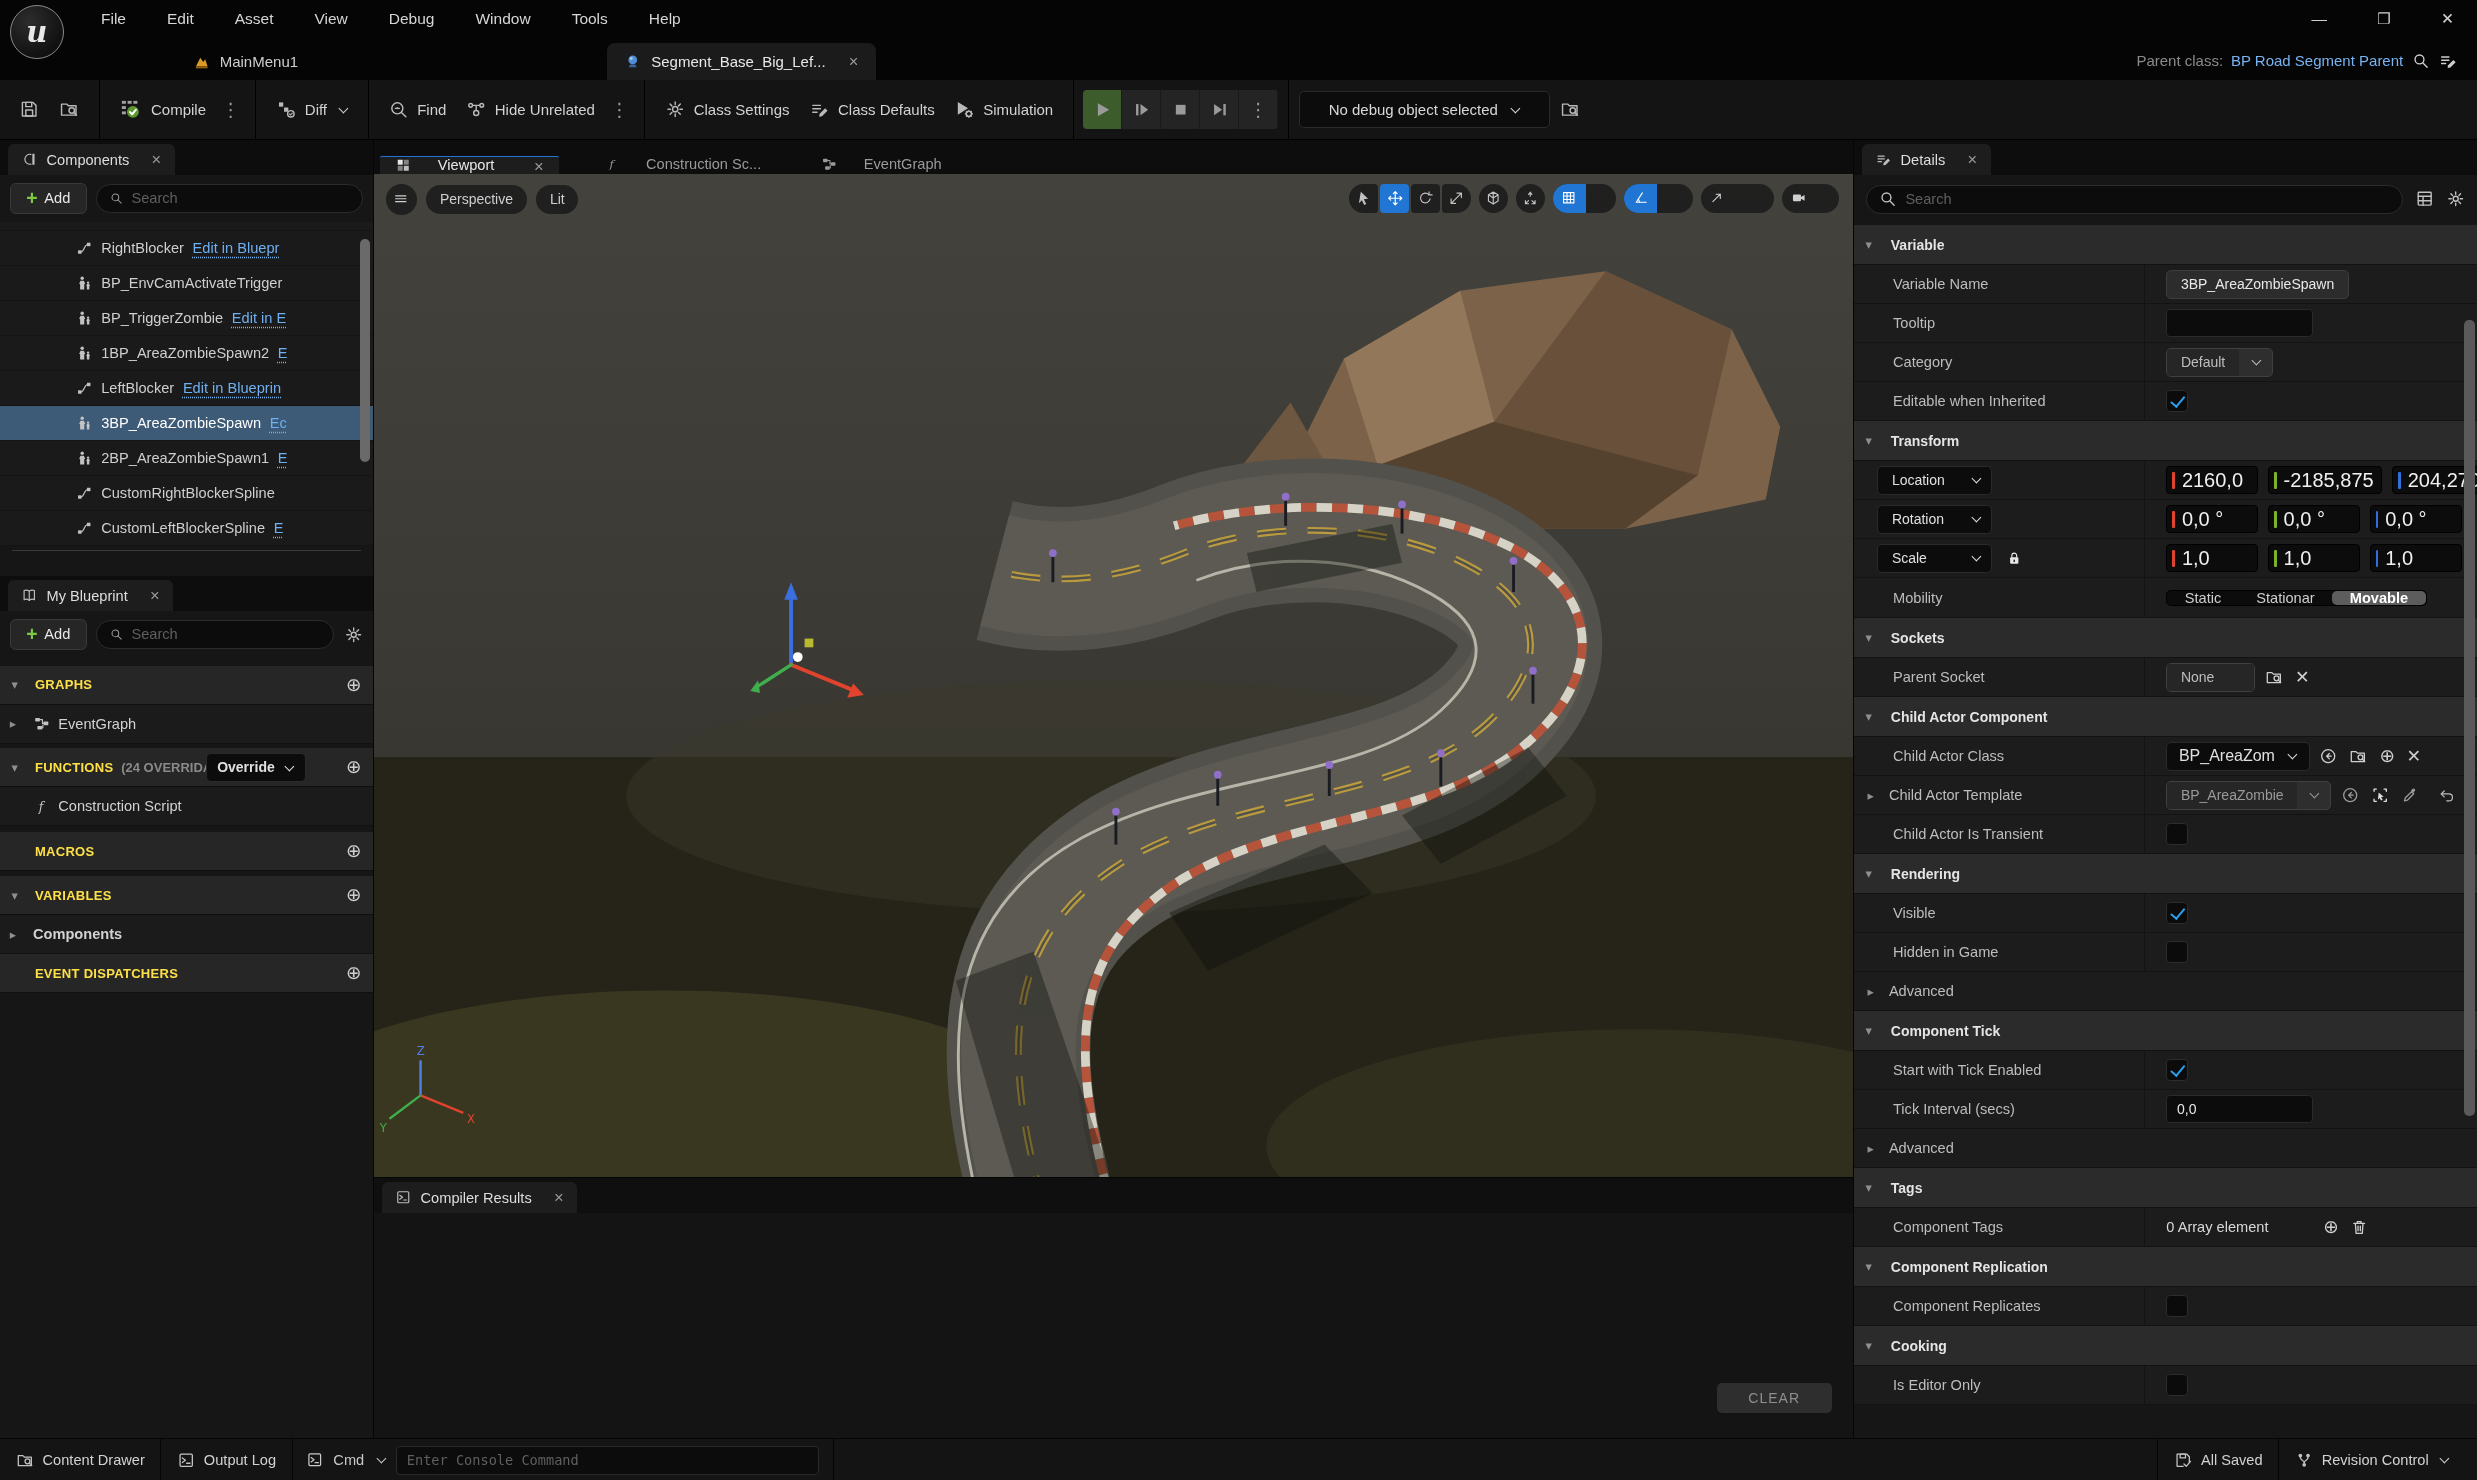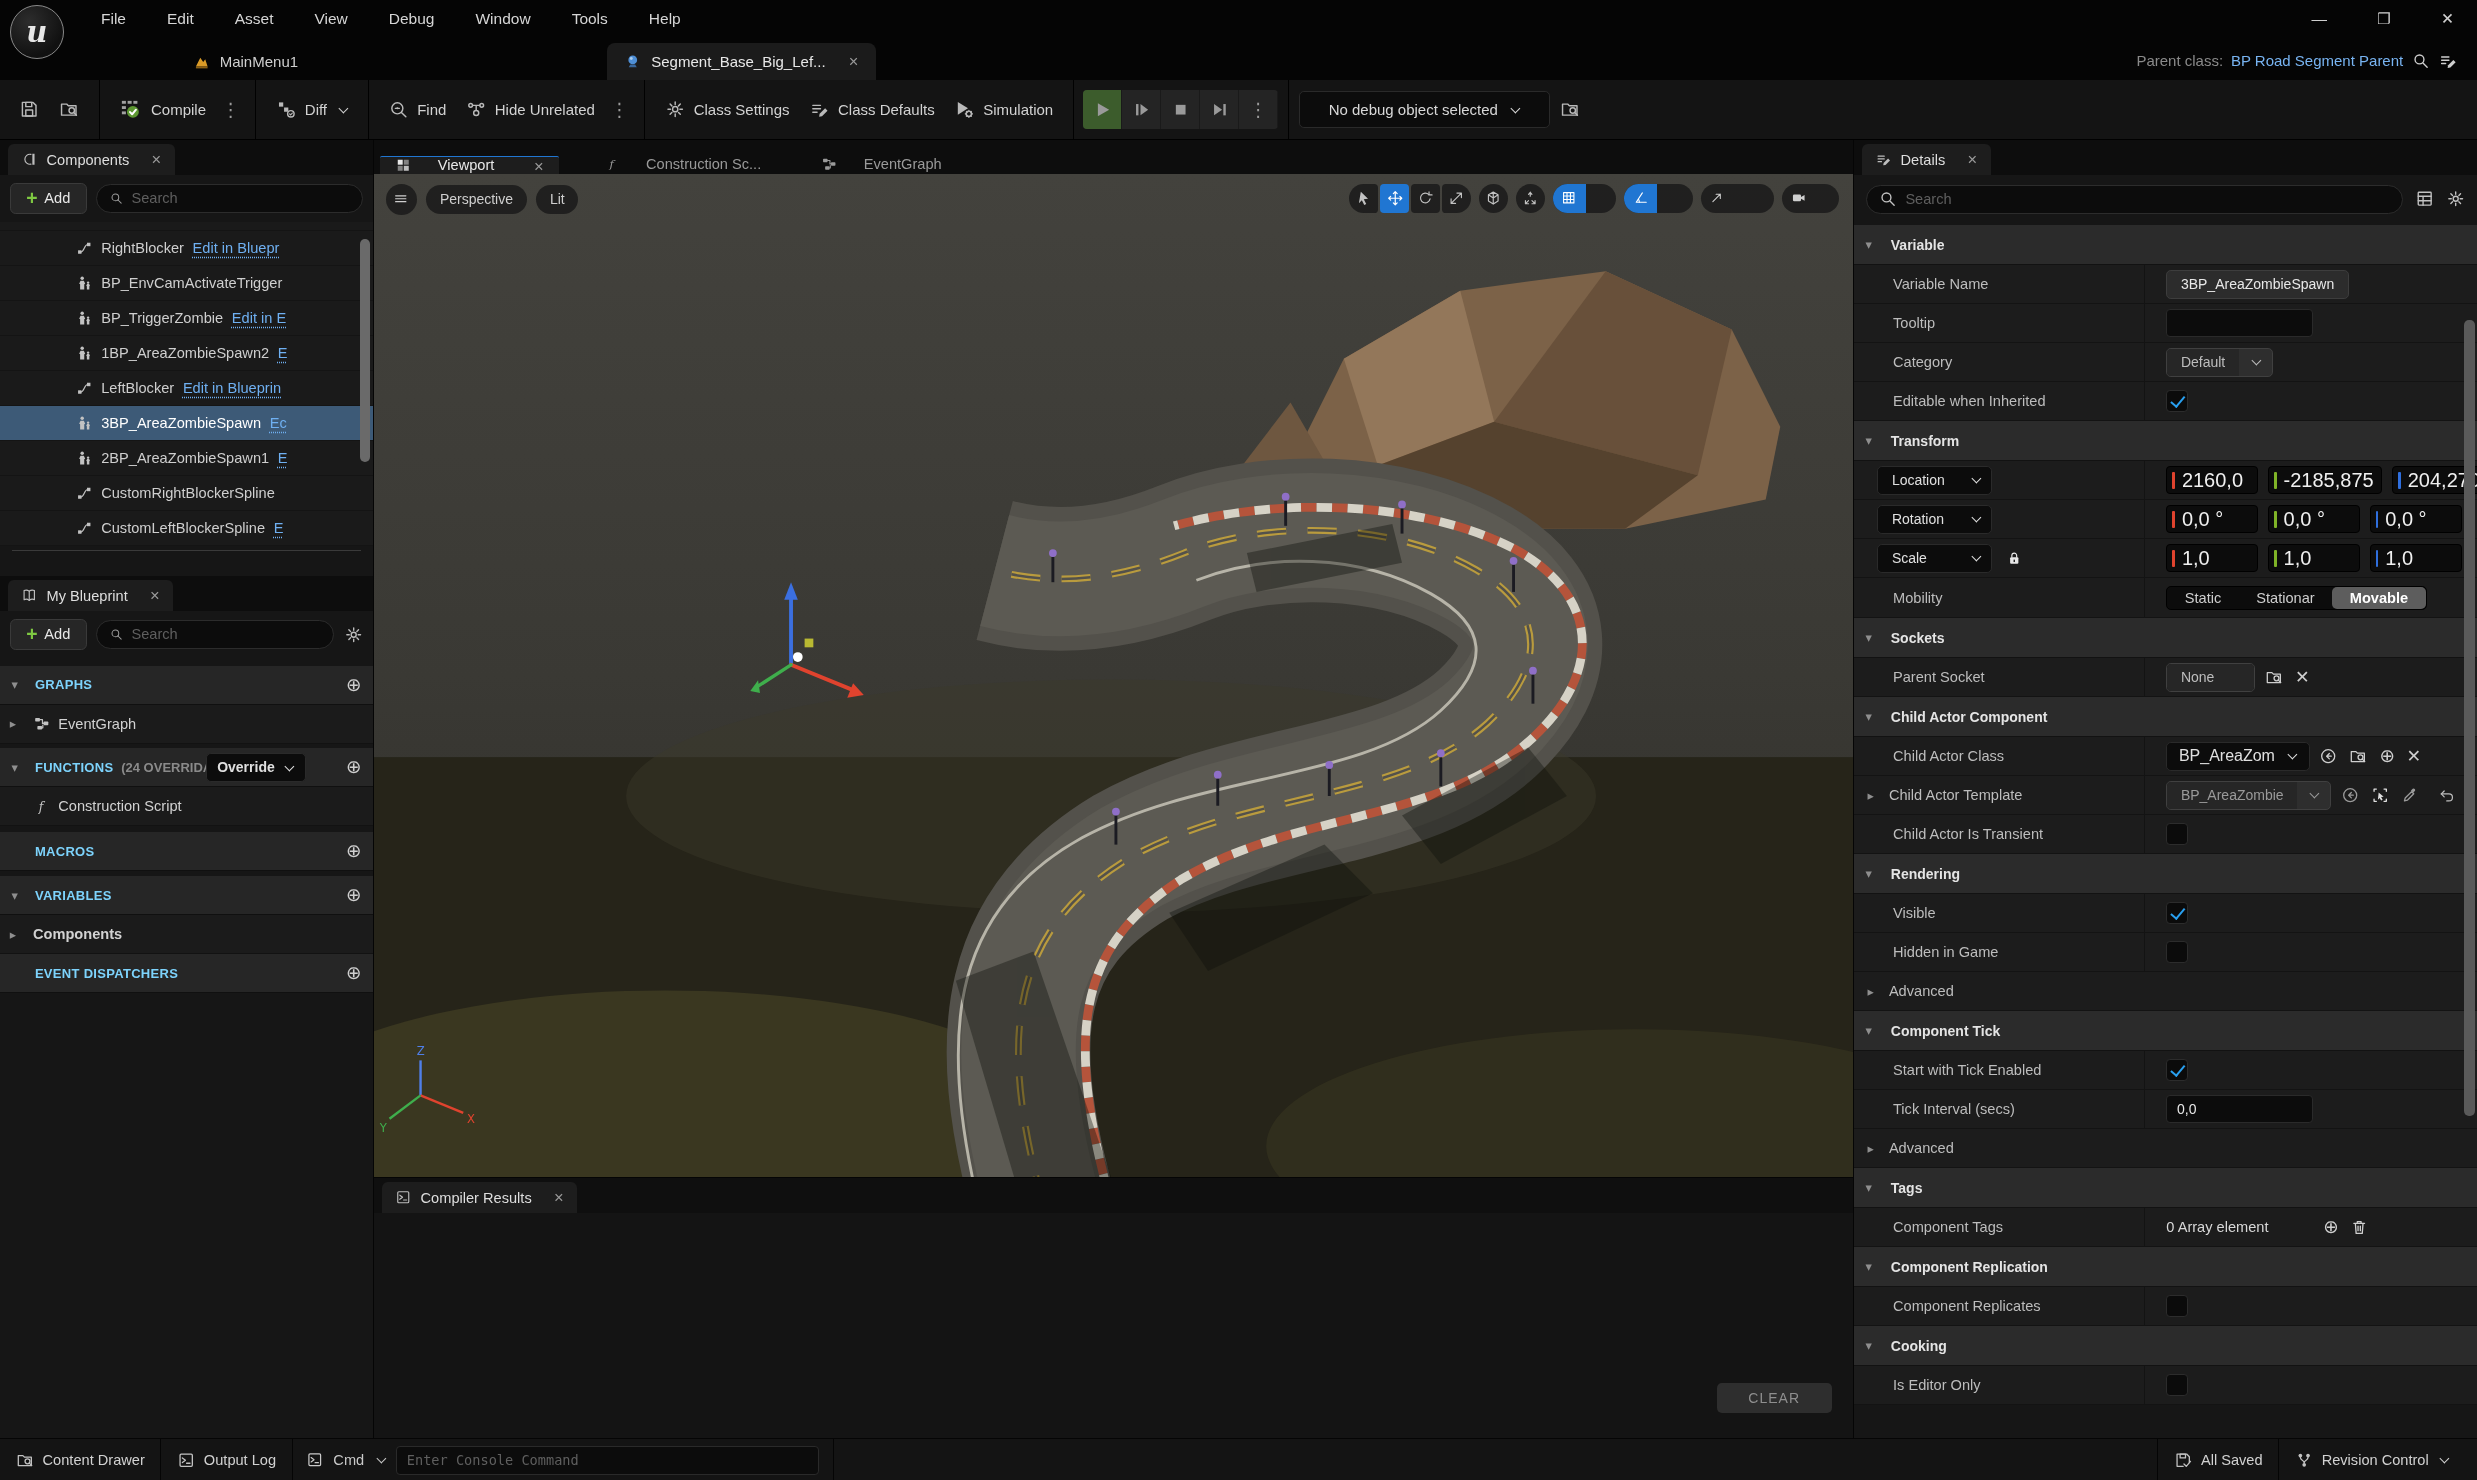--- a/index.html
+++ b/index.html
@@ -79,21 +79,21 @@
   .crow svg.ic { width:16.5px; height:16.5px; color:#c2c2c2; }
   .clink { color:#6fb0f2; text-decoration:underline; text-decoration-style:dotted; text-underline-offset:2.9px; font-size:14.6px;}
   .crow.partial { height:9.7px; }
   .vscroll { position:absolute; right:2.9px; width:9.7px; border-radius:4.9px; background:#6a6a6a; }
   .clistdivider { height:1px; background:#3a3a3a; margin:3.9px 11.6px 0 11.6px; }
   .leftspacer { flex:none; background:#161616; }
 
   
   .mbsection { height:39px; background:#262626; display:flex; align-items:center; padding:0 11.6px; gap:7.8px;
     border-bottom:1.9px solid #101010; flex:none;}
-  .mbsection .mtitle { font-weight:bold; font-size:13px; color:#7dd3fc; letter-spacing:0.3px;}
+  .mbsection .mtitle { font-weight:bold; font-size:13px; color:#fde047; letter-spacing:0.3px;}
   .mbsection .count { color:#8a8a8a; font-size:13px; font-weight:bold; overflow:hidden; white-space:nowrap; flex-shrink:1;}
   .plusc { margin-left:auto; color:#cfcfcf; font-size:18.4px; flex:none;}
   .mbrow { height:39px; display:flex; align-items:center; padding:0 9.7px; gap:7.8px; background:#1b1b1b;
     border-bottom:1px solid #121212; font-size:14.6px; color:#d2d2d2; flex:none;}
   .mbrow svg.ic { width:17.5px; height:17.5px; color:#c2c2c2; }
   .overridedd { display:flex; align-items:center; gap:7.8px; background:#0c0c0c; border:1px solid #2a2a2a;
     border-radius:4.9px; height:29px; padding:0 9.7px; font-weight:bold; color:#e0e0e0; font-size:14px; flex:none;}
 
   
   .doctabs { height:34px; background:#0d0d0d; display:flex; align-items:flex-end; flex:none; }
@@ -157,21 +157,21 @@
   .chk { width:22px; height:22px; background:#0b0b0b; border:1px solid #2c2c2c; border-radius:3.9px;
     position:relative; flex:none;}
   .chk.checked::after { content:""; position:absolute; left:6.8px; top:1.9px; width:5.8px; height:11.6px;
     border-right:2.9px solid #29a0f0; border-bottom:2.9px solid #29a0f0; transform:rotate(40deg); }
   .vbox { display:flex; align-items:center; background:#0c0c0c; border:1px solid #000; border-radius:3.9px;
     height:28px; padding:0 7.8px 0 4.9px; color:#f0f0f0; font-size:20px; min-width:92px; }
   .vbox .bar { width:2.9px; height:16.5px; border-radius:1px; margin-right:6.8px; flex:none;}
   .bar.rx { background:#e0432e; } .bar.gy { background:#7fb327; } .bar.bz { background:#2f6fde; }
   .txfdd { display:flex; align-items:center; background:#0c0c0c; border:1px solid #2a2a2a; border-radius:4.9px;
     height:29px; padding:0 9.7px 0 13.6px; gap:13.6px; color:#e0e0e0; font-size:14px; margin-left:-23px;}
-  .seg { display:flex; background:#0c0c0c; border:1px solid #000; border-radius:4.9px; height:24px; align-items:flex-start;}
+  .seg { display:flex; background:#0c0c0c; border:1px solid #000; border-radius:4.9px; height:16px; align-items:flex-start;}
   .seg .sopt { padding:0 17.5px; height:100%; display:flex; align-items:center; color:#cfcfcf; font-size:14.6px;}
   .seg .sopt.active { background:#5d5d5d; border-radius:5px; color:#fff; font-weight:bold; }
   .rowicons { display:flex; align-items:center; gap:11.6px; color:#cfcfcf; }
   .rowicons svg.ic { width:18.4px; height:18.4px; }
   .resetcol { margin-left:auto; padding-right:13.6px; display:flex; align-items:center; color:#bdbdbd;}
   .dscrollbar { position:absolute; right:1.9px; top:180px; width:10.7px; height:796px; border-radius:4.9px; background:#5a5a5a; }
 
   
   .statusbar { height:43px; background:#141414; border-top:1.9px solid #050505; display:flex; align-items:center; flex:none;}
   .sbtn { display:flex; align-items:center; gap:8.7px; padding:0 15.5px; height:100%; color:#d2d2d2;

